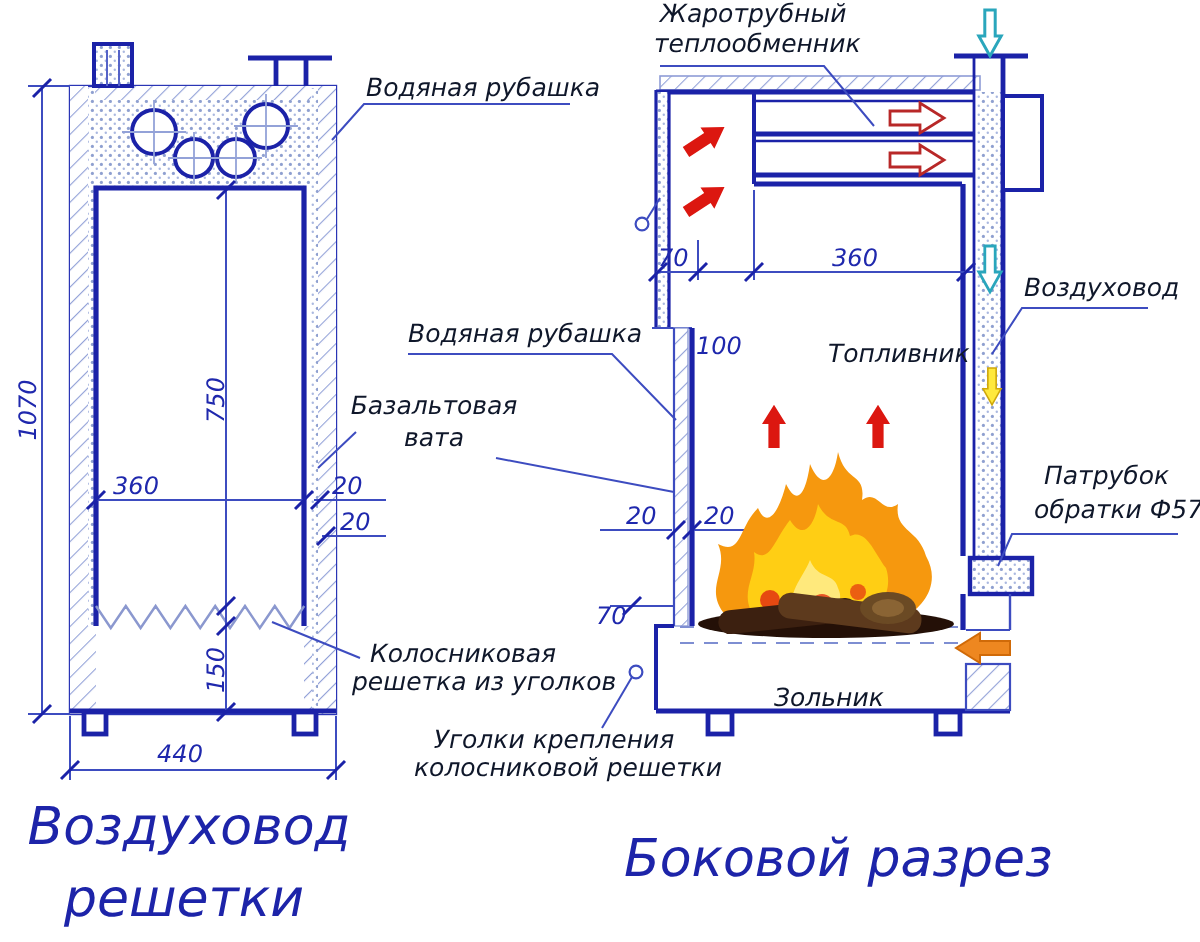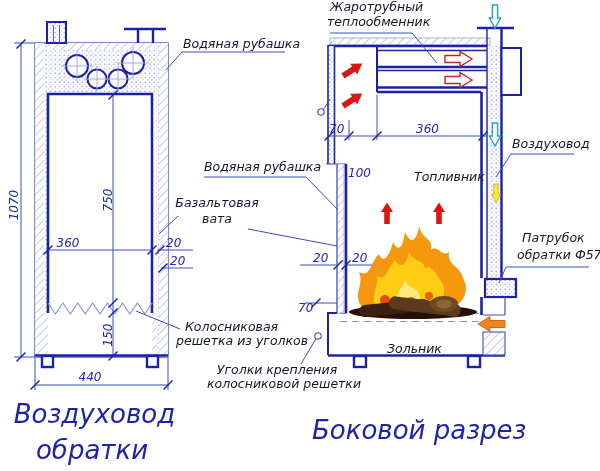--- a/index.html
+++ b/index.html
@@ -267,16 +267,16 @@
 <div class="dim" style="left:170px;top:254px;">20</div>
 <div class="dim ctr" style="left:60px;top:370px;width:60px;">440</div>
 <div class="dim" style="left:329px;top:122px;">70</div>
 <div class="dim" style="left:348px;top:122px;margin-top:44px;">100</div>
 <div class="dim ctr" style="left:405px;top:122px;width:45px;">360</div>
 <div class="dim" style="left:313px;top:251px;">20</div>
 <div class="dim" style="left:352px;top:251px;">20</div>
 <div class="dim" style="left:298px;top:301px;">70</div>
 
 <div class="caption ctr" style="left:12px;top:399px;width:165px;">Воздуховод</div>
-<div class="caption ctr" style="left:12px;top:435px;width:160px;">обратки</div>
+<div class="caption ctr" style="left:12px;top:435px;width:160px;">решетки</div>
 <div class="caption ctr" style="left:312px;top:415px;width:210px;">Боковой разрез</div>
 
 </div>
 
 </body></html>

